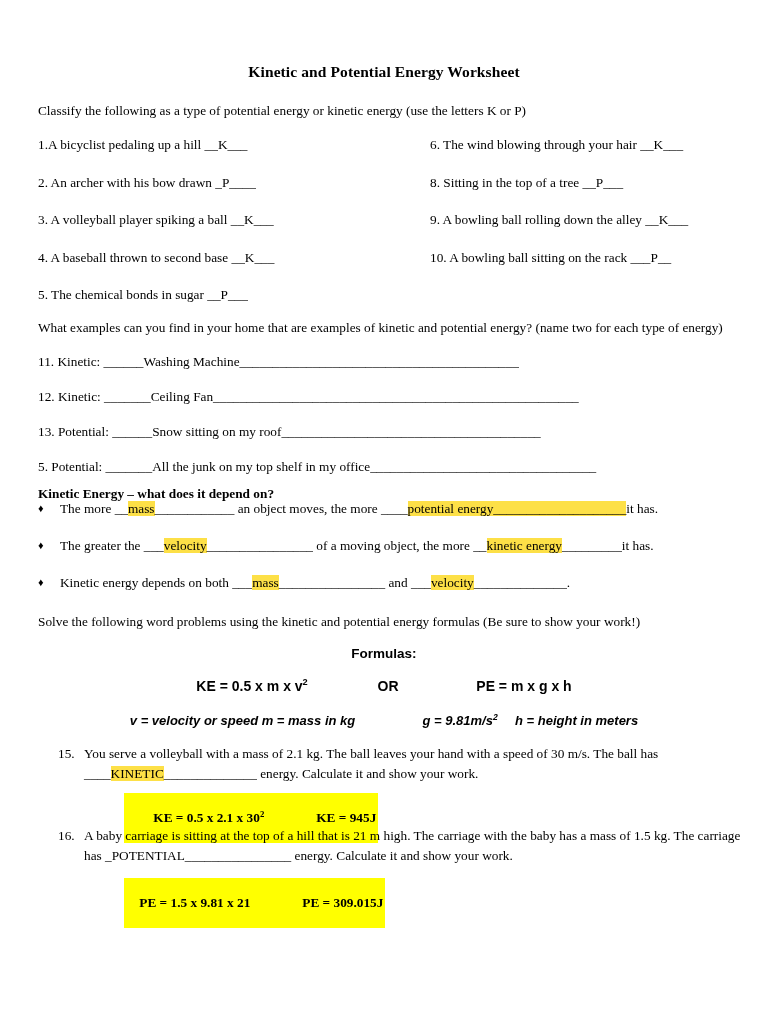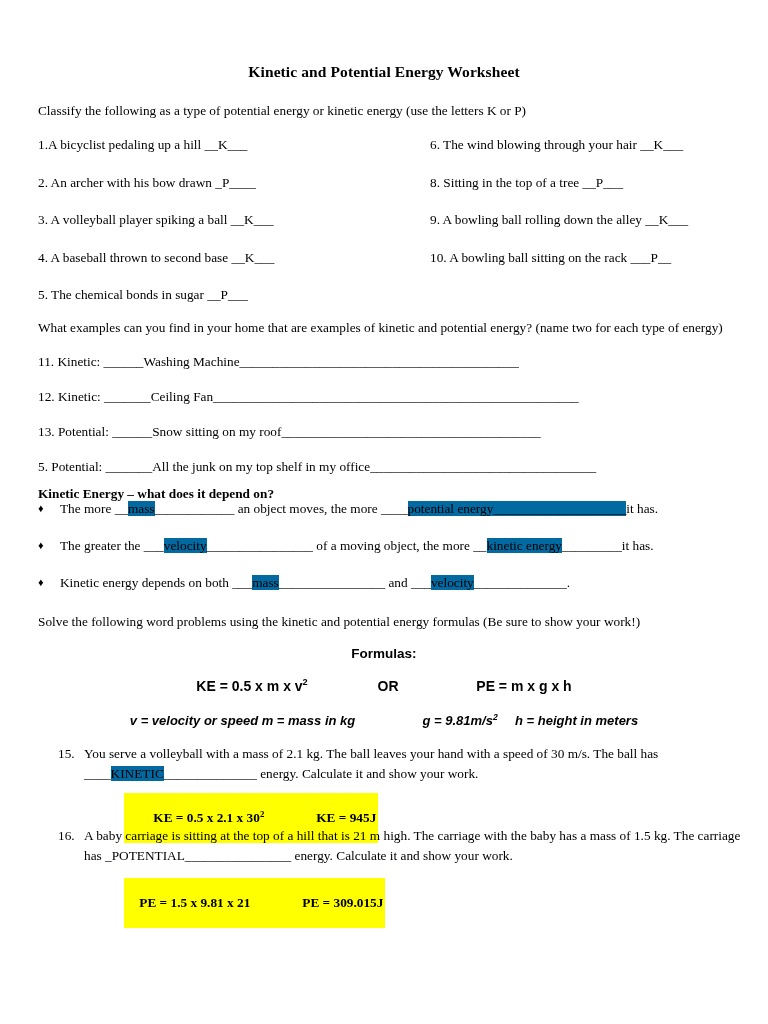--- a/index.html
+++ b/index.html
@@ -53,21 +53,21 @@
   .fill-row { margin-bottom: 19px; white-space: nowrap; overflow: hidden; }
 
   
   .dep-head {
     left: 38px; top: 486px;
     font-size: 13.3px; font-weight: bold;
   }
   .bullets { position: absolute; left: 38px; top: 501px; width: 710px; font-size: 13.3px; }
   .brow { display: block; margin-bottom: 21px; white-space: nowrap; }
   .bglyph { display: inline-block; width: 22px; font-size: 11px; vertical-align: 1px; }
-  .hl { background: #0369a1; }
+  .hl { background: #fde047; }
 
   
   .solve-line { left: 38px; top: 614px; font-size: 13.3px; }
   .formulas-head {
     left: 0; right: 0; top: 646px;
     text-align: center;
     font-family: "Liberation Sans", "DejaVu Sans", sans-serif;
     font-weight: bold;
     font-size: 13.5px;
   }

